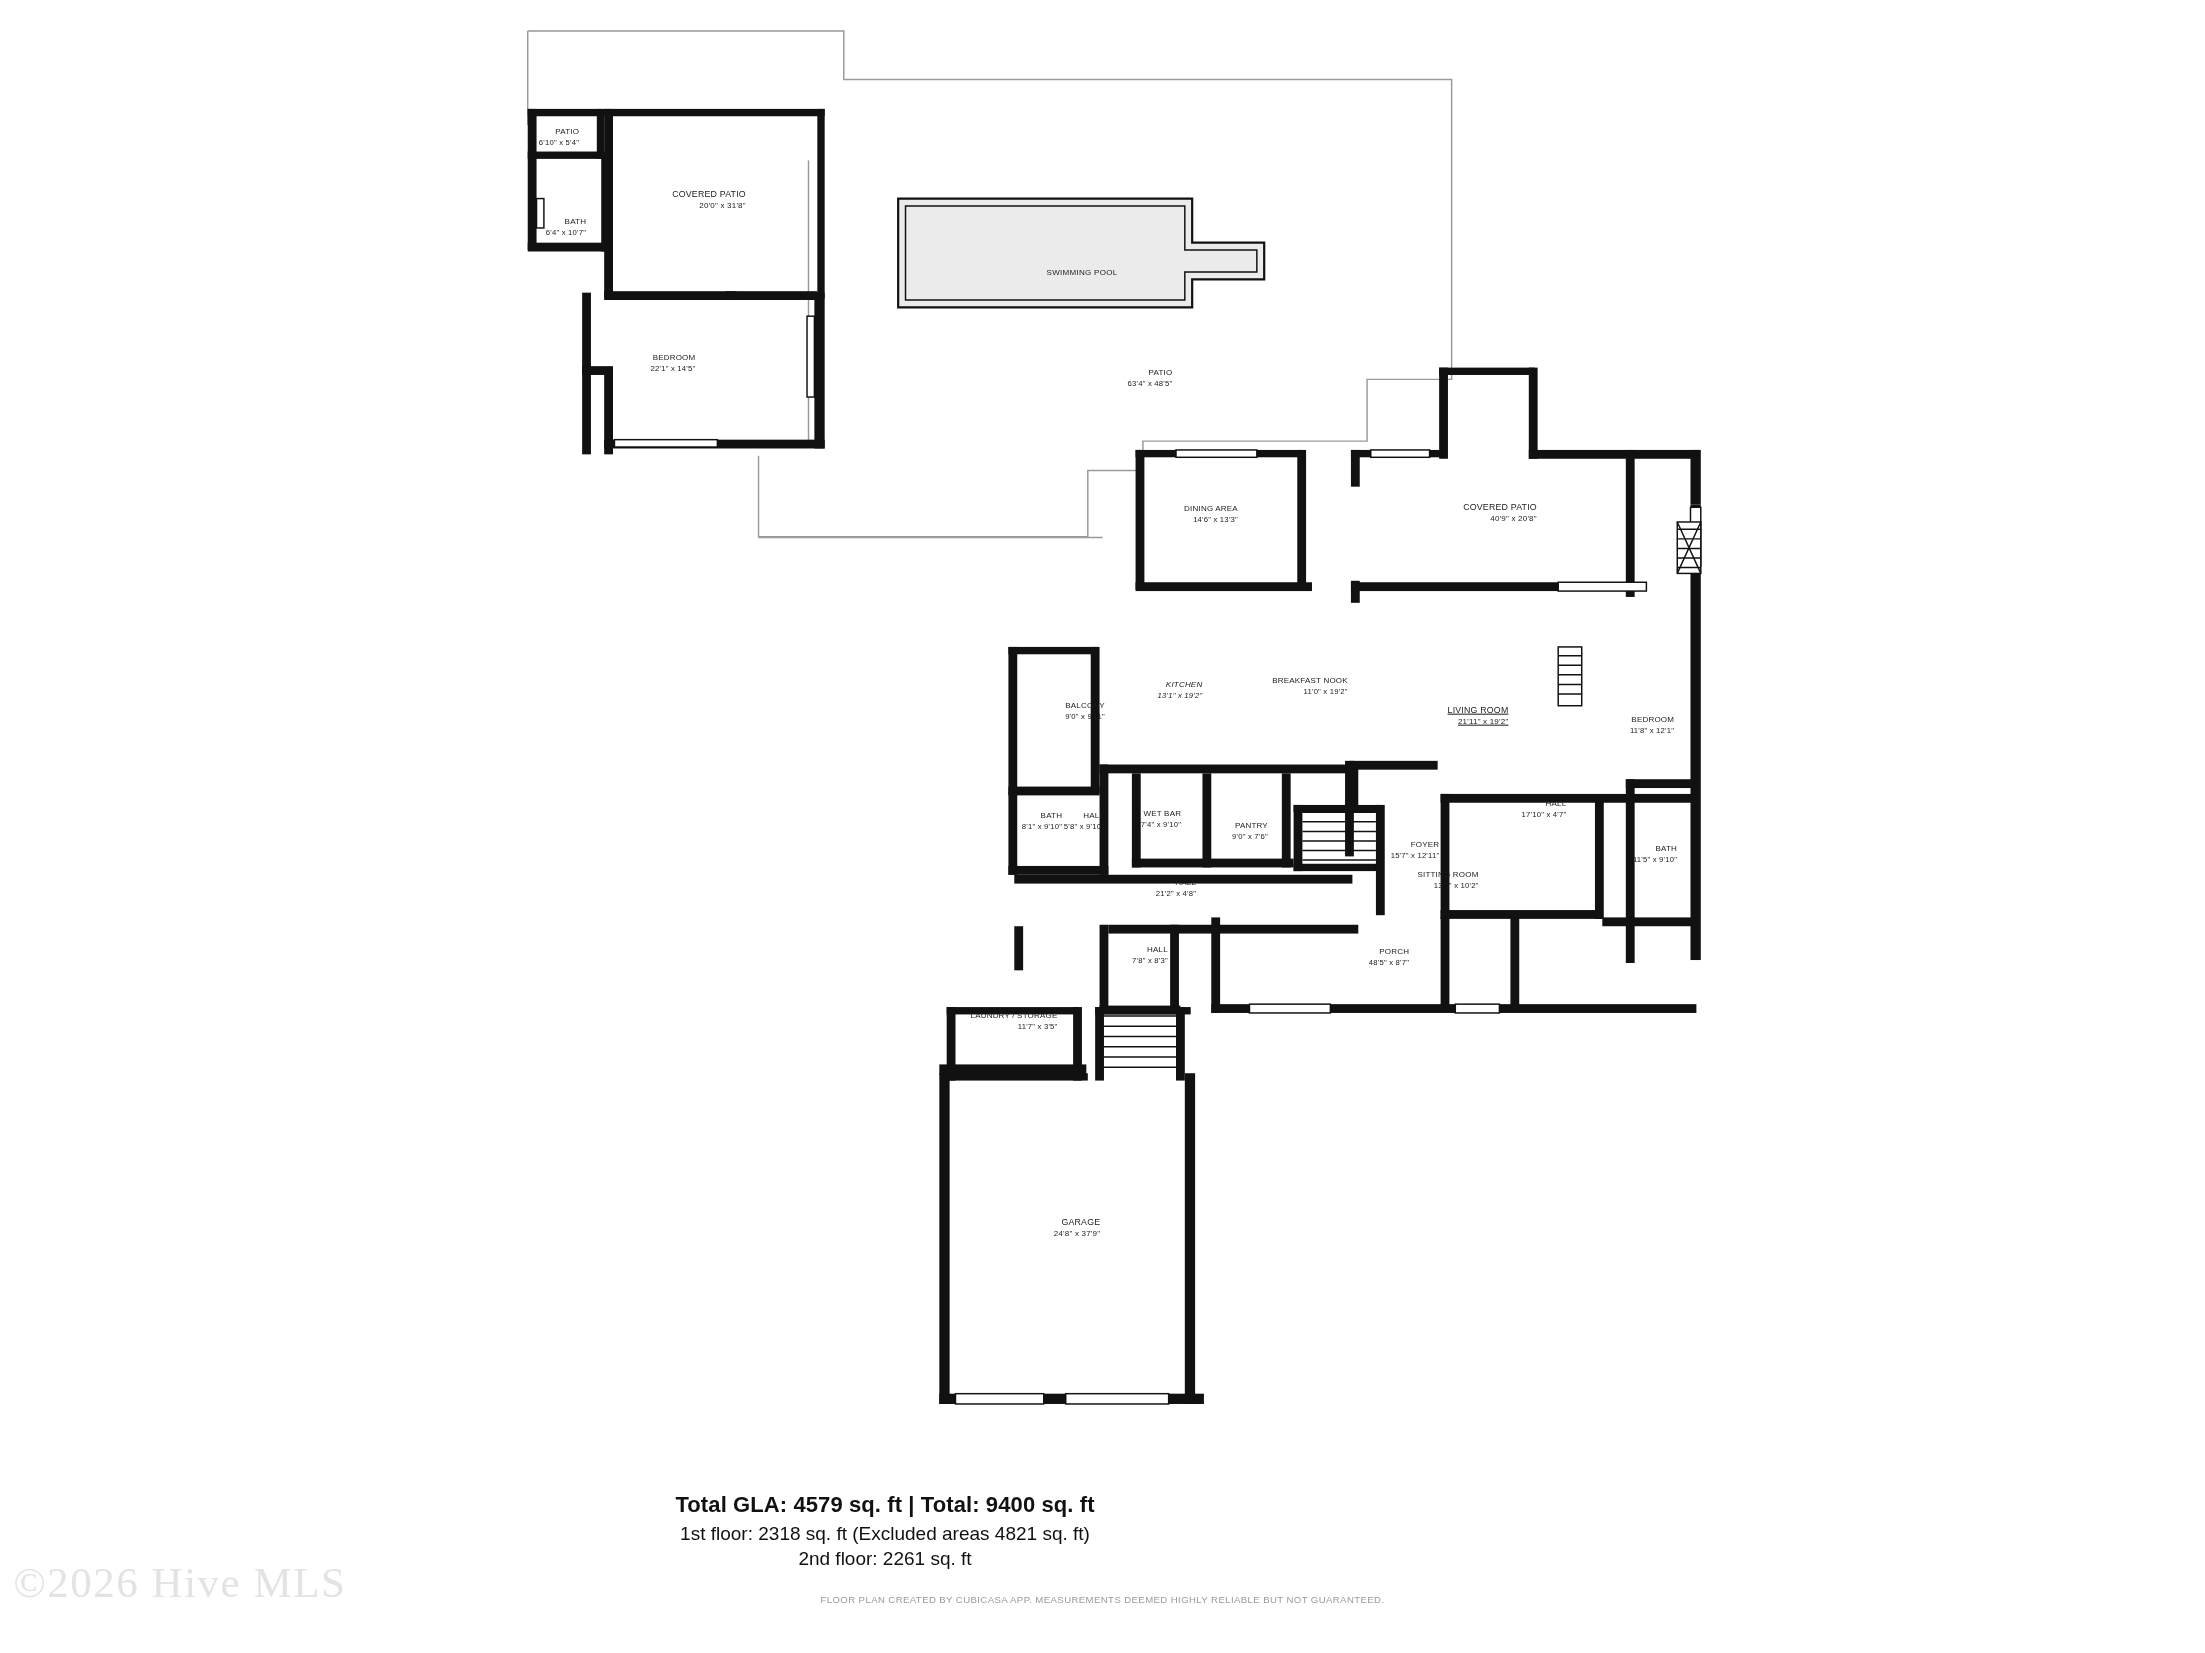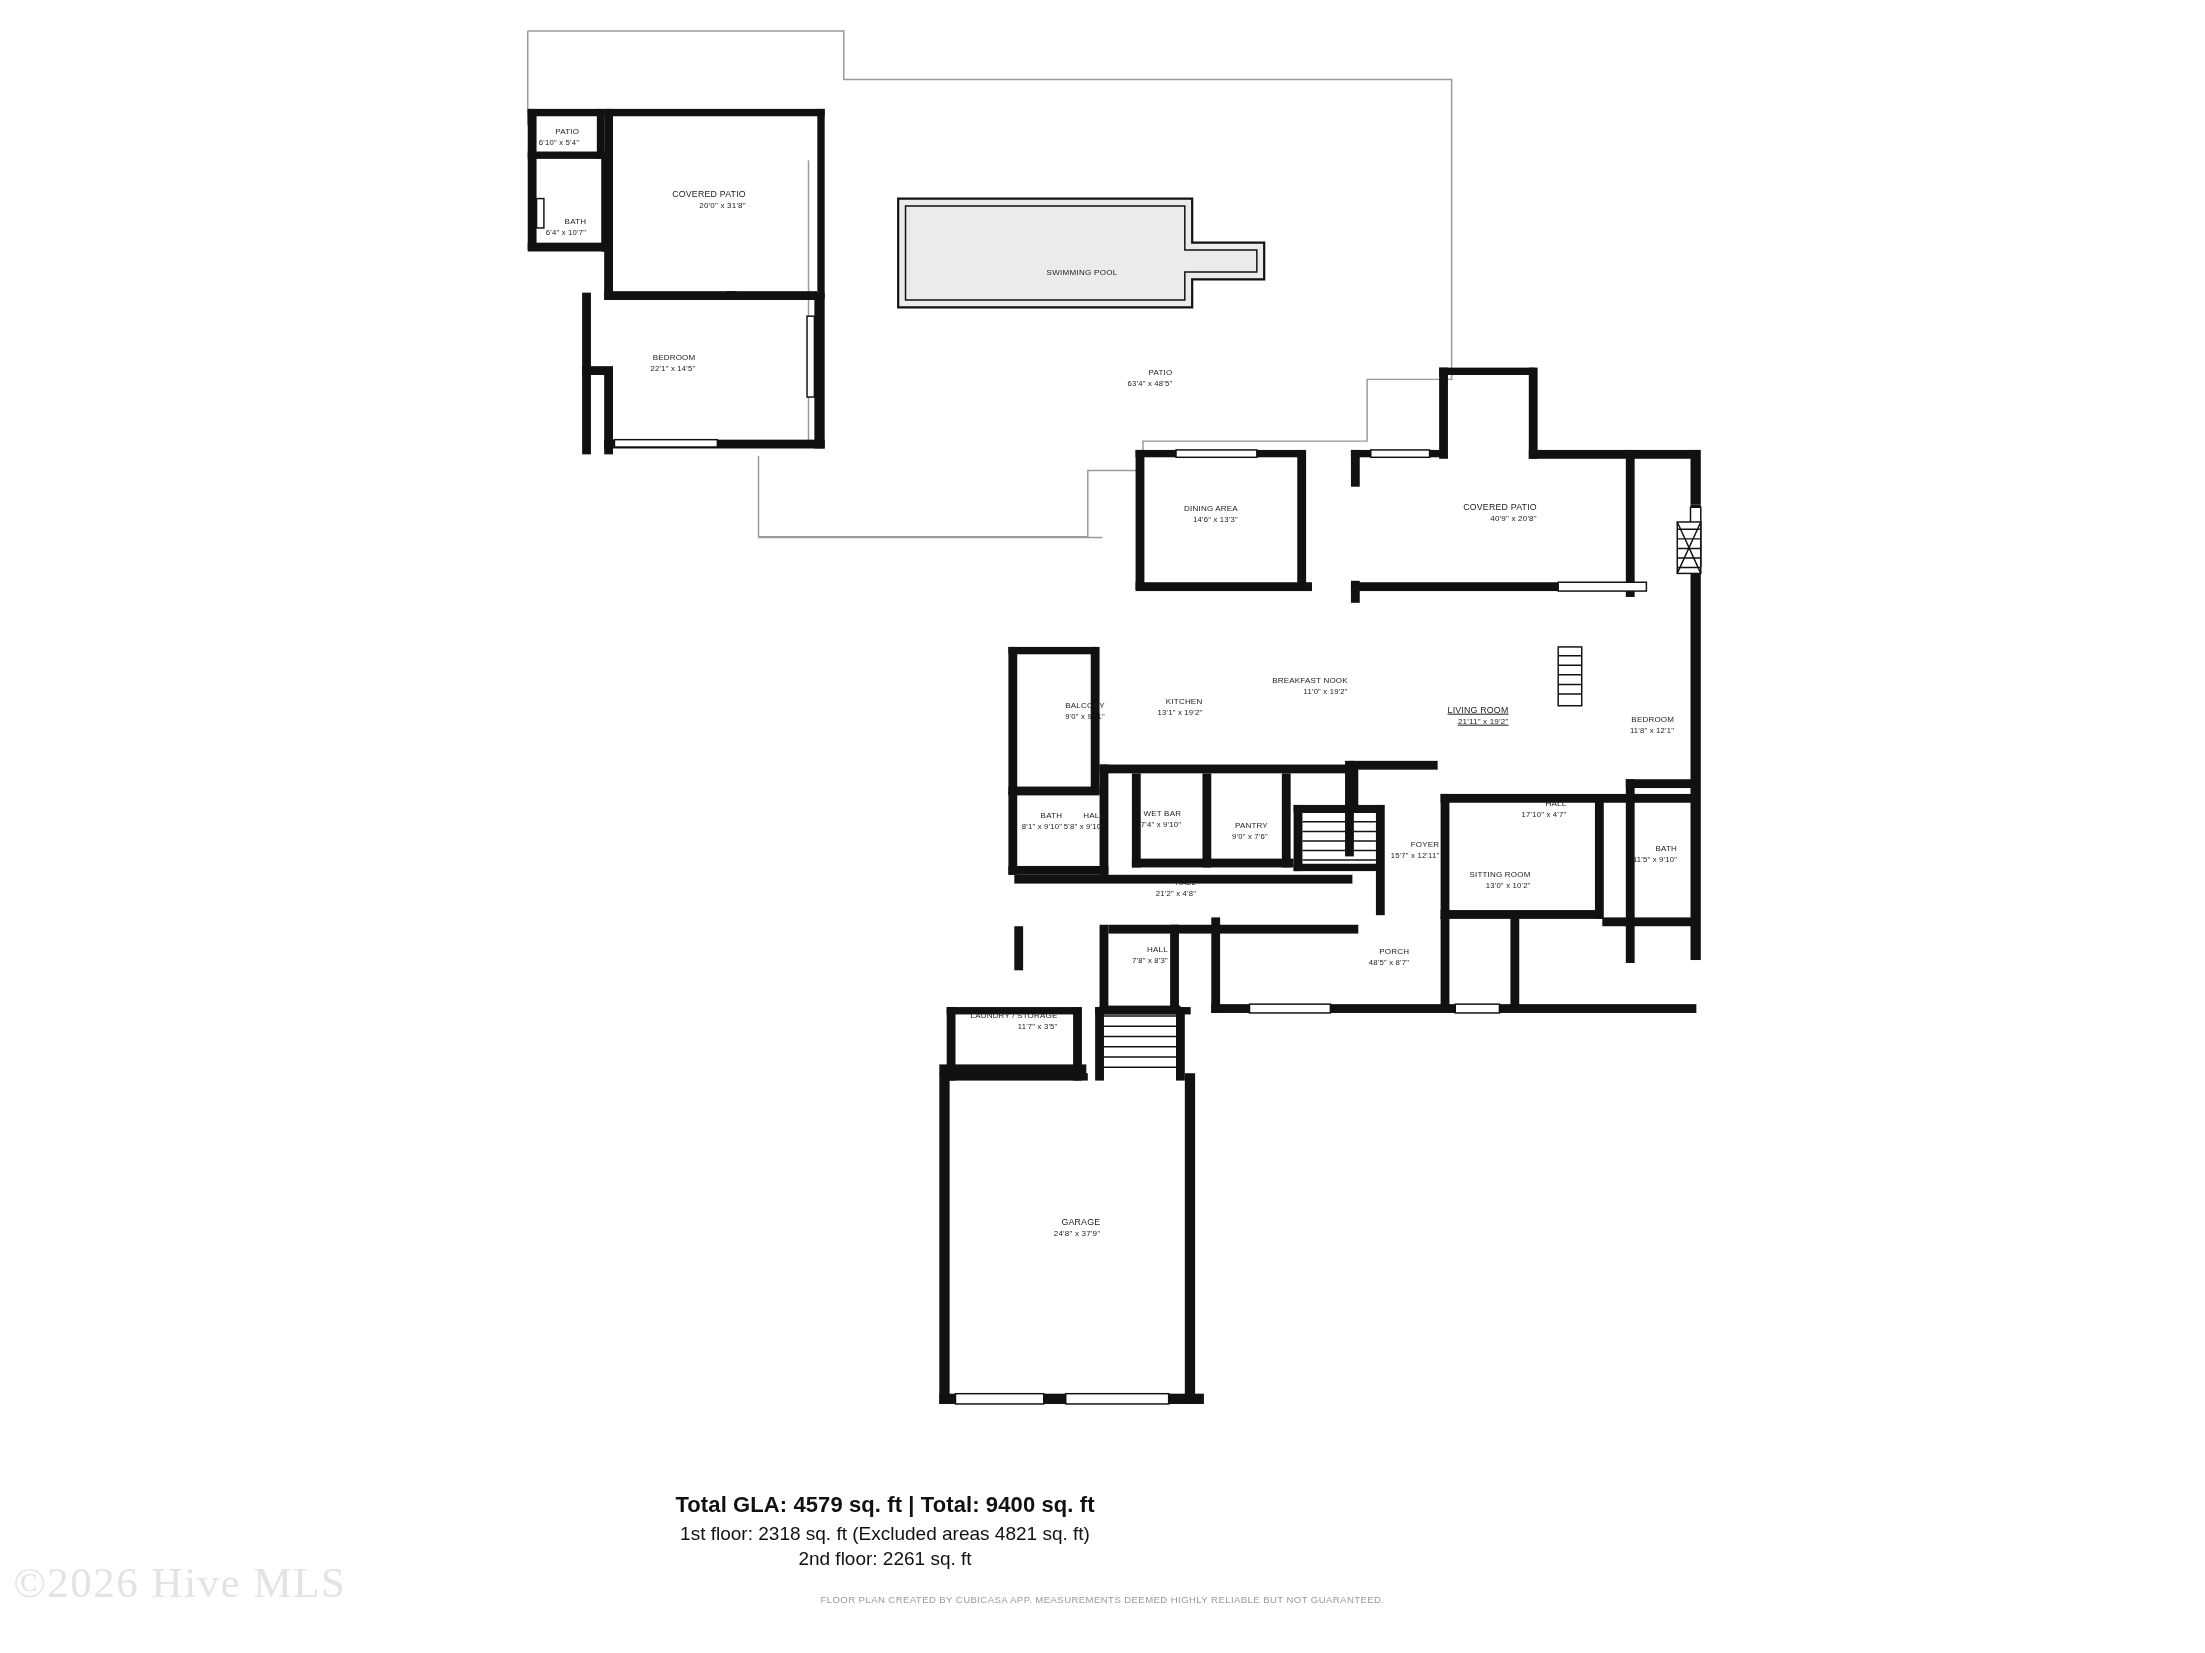--- a/index.html
+++ b/index.html
@@ -272,21 +272,21 @@
       <span class="dm">63'4" x 48'5"</span>
     </div>
     <div class="room-label" style="left: 1211px; top: 515px;">
       <span class="nm">DINING AREA</span>
       <span class="dm">14'6" x 13'3"</span>
     </div>
     <div class="room-label big" style="left: 1500px; top: 513px;">
       <span class="nm">COVERED PATIO</span>
       <span class="dm">40'9" x 20'8"</span>
     </div>
-    <div class="room-label" style="left: 1180px; top: 708px;">
+    <div class="room-label" style="left: 1180px; top: 691px; font-style: italic;">
       <span class="nm">KITCHEN</span>
       <span class="dm">13'1" x 19'2"</span>
     </div>
     <div class="room-label" style="left: 1310px; top: 687px;">
       <span class="nm">BREAKFAST NOOK</span>
       <span class="dm">11'0" x 19'2"</span>
     </div>
     <div class="room-label big" style="left: 1478px; top: 716px; text-decoration: underline;">
       <span class="nm">LIVING ROOM</span>
       <span class="dm">21'11" x 19'2"</span>
@@ -320,21 +320,21 @@
       <span class="dm">17'10" x 4'7"</span>
     </div>
     <div class="room-label" style="left: 1415px; top: 851px;">
       <span class="nm">FOYER</span>
       <span class="dm">15'7" x 12'11"</span>
     </div>
     <div class="room-label" style="left: 1655px; top: 855px;">
       <span class="nm">BATH</span>
       <span class="dm">11'5" x 9'10"</span>
     </div>
-    <div class="room-label" style="left: 1500px; top: 881px;">
+    <div class="room-label" style="left: 1448px; top: 881px;">
       <span class="nm">SITTING ROOM</span>
       <span class="dm">13'0" x 10'2"</span>
     </div>
     <div class="room-label" style="left: 1176px; top: 889px;">
       <span class="nm">HALL</span>
       <span class="dm">21'2" x 4'8"</span>
     </div>
     <div class="room-label" style="left: 1150px; top: 956px;">
       <span class="nm">HALL</span>
       <span class="dm">7'8" x 8'3"</span>

